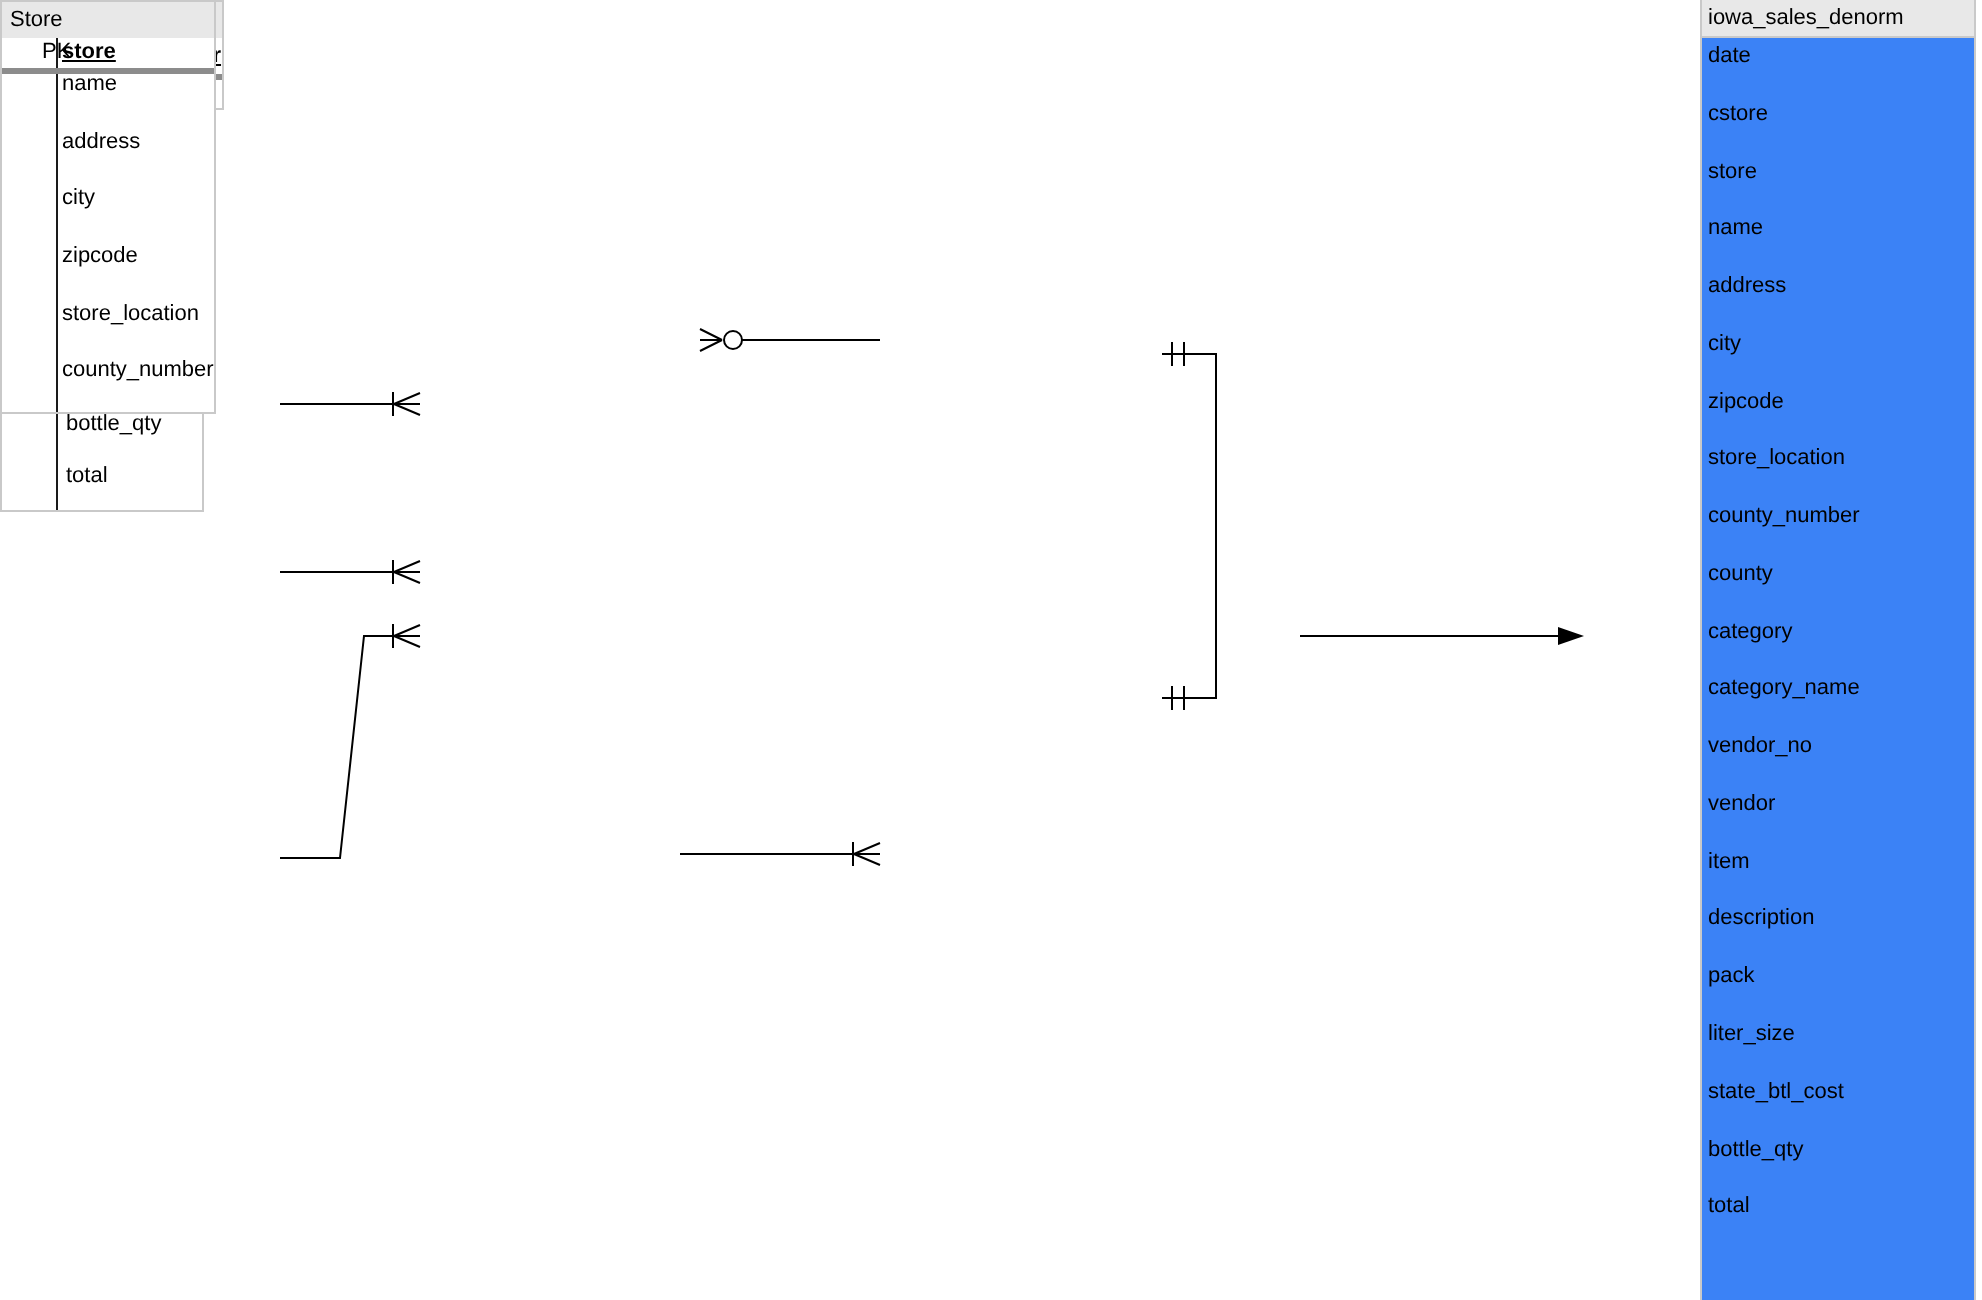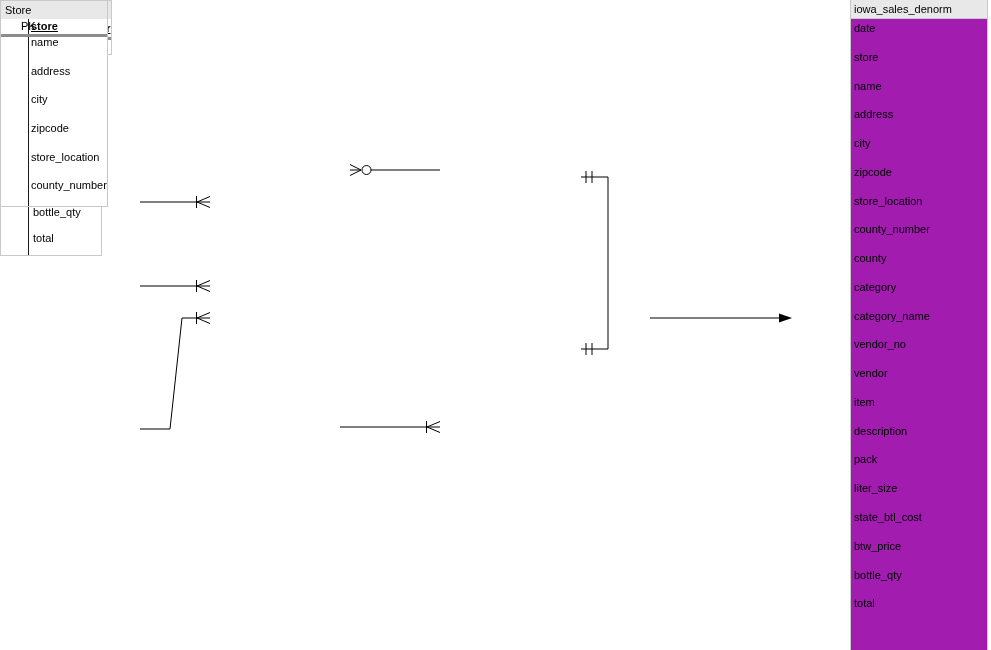--- a/index.html
+++ b/index.html
@@ -57,21 +57,21 @@
 
   #t-store{left:440;top:320;width:141;height:210;}
   #t-store .vdiv{left:27px;}
   #t-store .pklbl{line-height:15px;}
   #t-store .row{padding:2px 0 0 30px;height:26.7px;line-height:13px;}
   #t-store .row.pkrow{height:15px;line-height:15px;padding:0 0 0 30px;}
   #t-store .pkline{top:15px;height:3px;}
 
   
   #panel{position:absolute;left:850px;top:0;width:138px;height:650px;box-sizing:border-box;
-         border-left:1px solid #c9c9c9;border-right:1px solid #c9c9c9;background:#a21caf;overflow:hidden;}
+         border-left:1px solid #c9c9c9;border-right:1px solid #c9c9c9;background:#3b82f6;overflow:hidden;}
   #panel .phd{height:18px;line-height:18px;background:#e8e8e8;border-bottom:1px solid #c9c9c9;padding-left:3px;white-space:nowrap;}
   #panel .prow{height:25.78px;line-height:13px;padding:3px 0 0 3px;white-space:nowrap;}
 </style>
 </head>
 <body>
 
 <div class="stage">
 
   <svg class="wires" width="991" height="650" viewBox="0 0 991 650">
     <g stroke="#000" stroke-width="1" fill="none">
@@ -203,35 +203,35 @@
       <div class="row">city</div>
       <div class="row">zipcode</div>
       <div class="row">store_location</div>
       <div class="row">county_number</div>
     </div>
   </div>
 
   <div id="panel">
     <div class="phd">iowa_sales_denorm</div>
     <div class="prow">date</div>
+    <div class="prow">cstore</div>
     <div class="prow">store</div>
     <div class="prow">name</div>
     <div class="prow">address</div>
     <div class="prow">city</div>
     <div class="prow">zipcode</div>
     <div class="prow">store_location</div>
     <div class="prow">county_number</div>
     <div class="prow">county</div>
     <div class="prow">category</div>
     <div class="prow">category_name</div>
     <div class="prow">vendor_no</div>
     <div class="prow">vendor</div>
     <div class="prow">item</div>
     <div class="prow">description</div>
     <div class="prow">pack</div>
     <div class="prow">liter_size</div>
     <div class="prow">state_btl_cost</div>
-    <div class="prow">btw_price</div>
     <div class="prow">bottle_qty</div>
     <div class="prow">total</div>
   </div>
 
 </div>
 
 </body></html>

